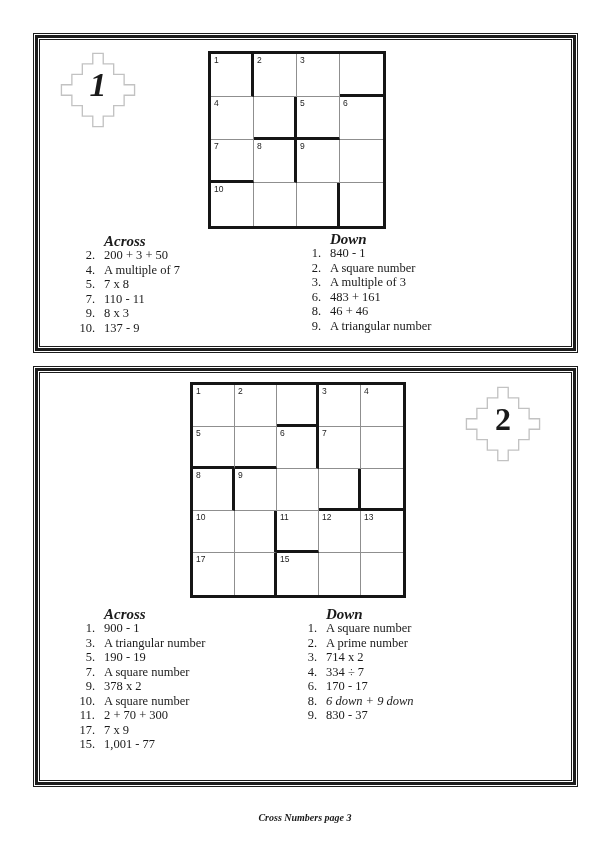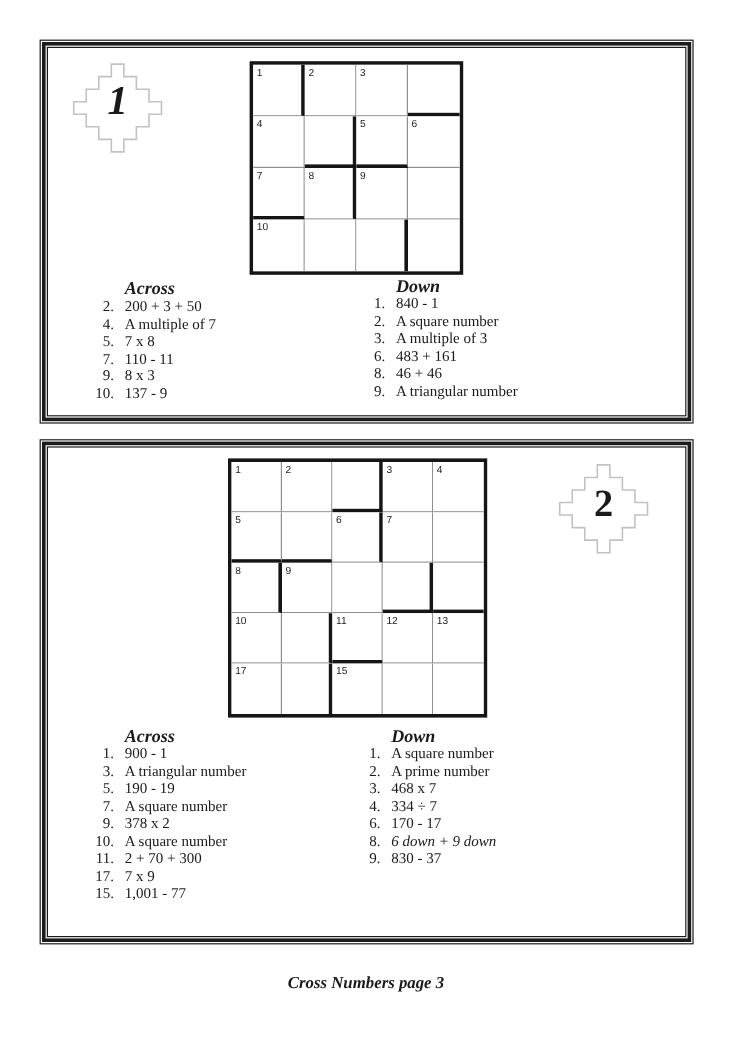--- a/index.html
+++ b/index.html
@@ -46,21 +46,21 @@
   .cnum{width:24px;text-align:right;flex:none;}
   .ctext{margin-left:9px;white-space:nowrap;}
   .ctext.italic{font-style:italic;}
 
   .p1 .clues.across{left:31px;top:194px;}
   .p1 .clues.down{left:257px;top:192px;}
   .p2 .clues.across{left:31px;top:234px;}
   .p2 .clues.down{left:253px;top:234px;}
 
   .footer{position:absolute;left:0;top:812px;width:100%;text-align:center;
-          font-size:14px;font-weight:700;font-style:italic;}
+          font-size:10px;font-weight:700;font-style:italic;}
 </style>
 </head>
 <body>
 
 <div class="page">
 
   <section class="panel p1">
     <div class="panel-m">
       <div class="panel-i">
 
@@ -291,21 +291,21 @@
               <div class="clue">
                 <span class="cnum">1.</span>
                 <span class="ctext">A square number</span>
               </div>
               <div class="clue">
                 <span class="cnum">2.</span>
                 <span class="ctext">A prime number</span>
               </div>
               <div class="clue">
                 <span class="cnum">3.</span>
-                <span class="ctext">468 x 7</span>
+                <span class="ctext">714 x 2</span>
               </div>
               <div class="clue">
                 <span class="cnum">4.</span>
                 <span class="ctext">334 ÷ 7</span>
               </div>
               <div class="clue">
                 <span class="cnum">6.</span>
                 <span class="ctext">170 - 17</span>
               </div>
               <div class="clue">

